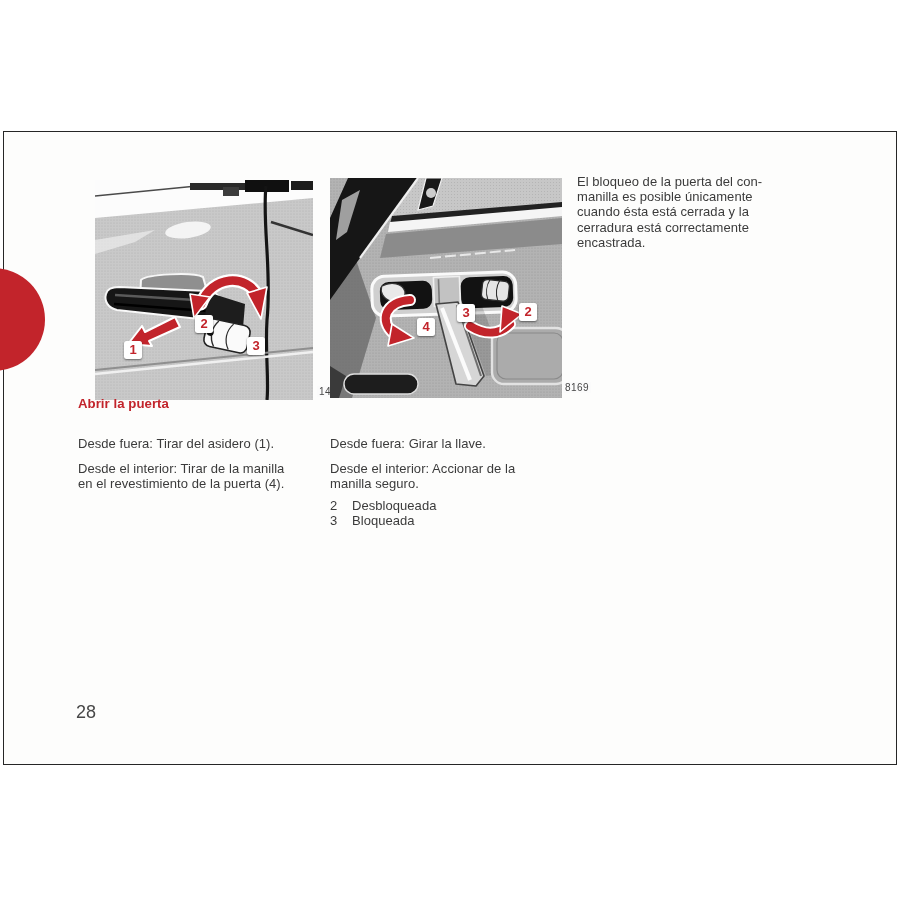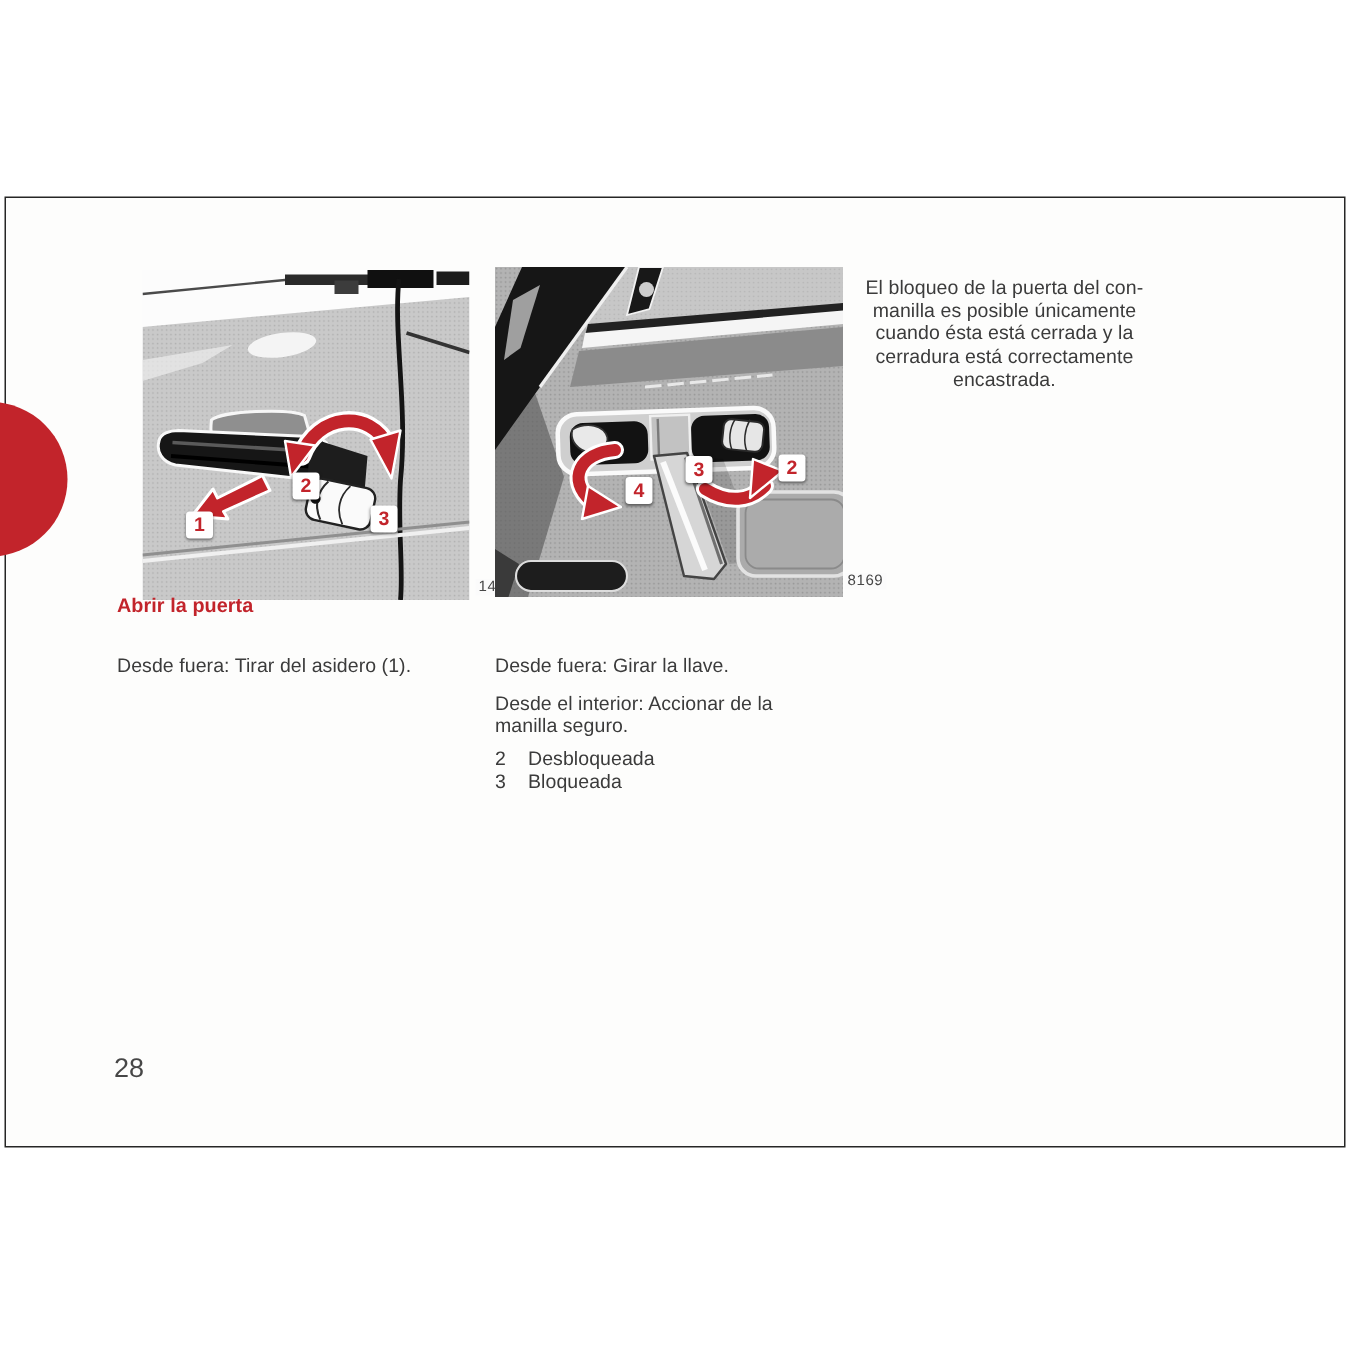--- a/index.html
+++ b/index.html
@@ -187,30 +187,34 @@
         <path d="M140,148 C156,158 170,156 180,146" stroke="#c2242b" stroke-width="8" fill="none" stroke-linecap="round"></path>
         <polygon points="172,128 170,154 192,136" fill="#c2242b" stroke="#ffffff" stroke-width="1.6" stroke-linejoin="round"></polygon>
       </g>
     </svg>
     <div class="callout" style="left:87px;top:140px;">4</div>
     <div class="callout" style="left:127px;top:126px;">3</div>
     <div class="callout" style="left:189px;top:125px;">2</div>
     <div class="figref" style="left:198px;top:204px;">8169</div>
   </div>
 
-  <div class="txt" style="left:577px;top:184px;text-align:center;">
+  <div class="txt" style="left:577px;top:174px;">
     <div>El bloqueo de la puerta del con-</div>
     <div>manilla es posible únicamente</div>
     <div>cuando ésta está cerrada y la</div>
     <div>cerradura está correctamente</div>
     <div>encastrada.</div>
   </div>
 
   <div class="txt heading" style="left:78px;top:396px;">Abrir la puerta</div>
   <div class="txt" style="left:78px;top:436px;">Desde fuera: Tirar del asidero (1).</div>
+  <div class="txt" style="left:78px;top:461px;">
+    <div>Desde el interior: Tirar de la manilla</div>
+    <div>en el revestimiento de la puerta (4).</div>
+  </div>
 
   <div class="txt" style="left:330px;top:436px;">Desde fuera: Girar la llave.</div>
   <div class="txt" style="left:330px;top:461px;">
     <div>Desde el interior: Accionar de la</div>
     <div>manilla seguro.</div>
   </div>
   <div class="txt" style="left:330px;top:498px;">
     <div class="list-row">
       <span class="list-num">2</span>
       <span>Desbloqueada</span>

